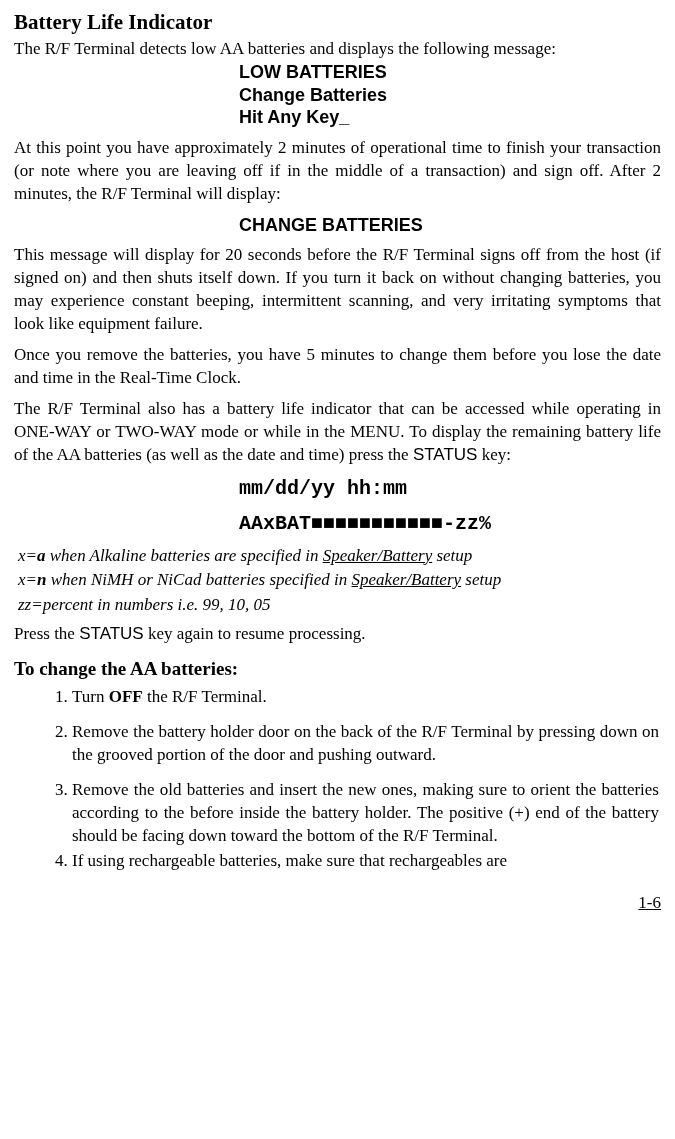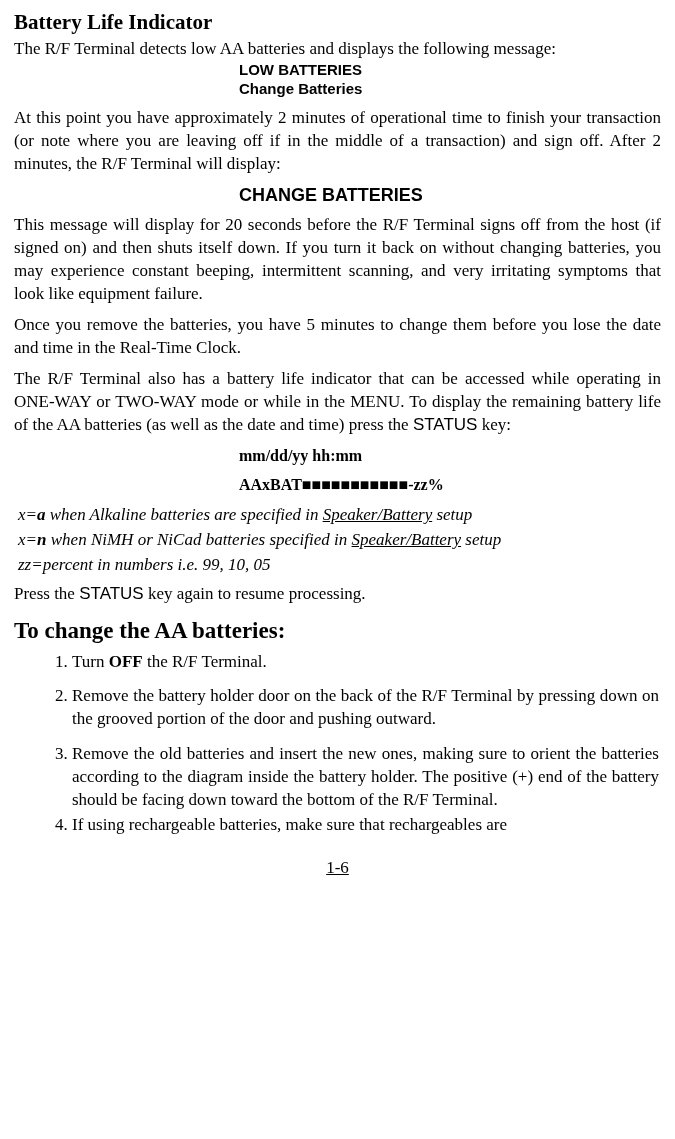--- a/index.html
+++ b/index.html
@@ -16,87 +16,88 @@
       font-weight: bold;
       font-size: 21px;
       margin: 0 0 2px 0;
     }
     .intro {
       margin: 0;
     }
     .display-block {
       font-family: Arial, Helvetica, sans-serif;
       font-weight: bold;
-      font-size: 15px;
+      font-size: 18px;
       margin: 0;
       padding-left: 225px;
       line-height: 1.25;
     }
     .display-block2 {
       font-family: Arial, Helvetica, sans-serif;
       font-weight: bold;
       font-size: 18px;
       margin: 6px 0;
       padding-left: 225px;
       line-height: 1.25;
     }
     .justify {
       text-align: justify;
       margin: 8px 0;
     }
     .status-key {
       font-family: Arial, Helvetica, sans-serif;
     }
     .status-line1, .status-line2 {
-      font-family: Liberation Serif, serif;
+      font-family: Liberation Mono, monospace;
       font-weight: bold;
-      font-size: 16px;
+      font-size: 20px;
       padding-left: 225px;
     }
     .status-line1 { margin-top: 2px; margin-bottom: 8px; }
     .status-line2 { margin-bottom: 8px; }
     .legend {
       font-style: italic;
       margin: 2px 4px;
     }
     .legend .bold { font-weight: bold; font-style: italic; }
     .legend .under { text-decoration: underline; }
     .resume { margin: 6px 0 10px 0; }
     .h-sub {
       font-weight: bold;
-      font-size: 23px;
+      font-size: 19px;
       margin: 0 0 4px 0;
     }
     ol {
       margin: 0 0 0 30px;
       padding-left: 28px;
     }
     ol li {
       text-align: justify;
       margin-bottom: 12px;
       padding-right: 2px;
     }
     ol li.tight { margin-bottom: 2px; }
     .page-num {
-      text-align: center;
+      text-align: right;
       margin-top: 20px;
       text-decoration: underline;
     }
     .plus { font-family: "Times New Roman", Times, serif; }
   </style>
 </head>
 <body>
 
 <div class="h-title">Battery Life Indicator</div>
 
 <div class="intro">The R/F Terminal detects low AA batteries and displays the following message:</div>
 
 <div class="display-block">
   <div>LOW BATTERIES</div>
   <div>Change Batteries</div>
+  <div>Hit Any Key_</div>
 </div>
 
 <div class="justify">At this point you have approximately 2 minutes of operational time to finish your transaction (or note where you are leaving off if in the middle of a transaction) and sign off.  After 2 minutes, the R/F Terminal will display:</div>
 
 <div class="display-block2">
   <div>CHANGE BATTERIES</div>
 </div>
 
 <div class="justify">This message will display for 20 seconds before the R/F Terminal signs off from the host (if signed on) and then shuts itself down. If you turn it back on without changing batteries, you may experience constant beeping, intermittent scanning, and very irritating symptoms that look like equipment failure.</div>
 
@@ -122,18 +123,18 @@
 </div>
 
 <div class="h-sub">To change the AA batteries:</div>
 
 <ol>
   <li>
     <span>Turn </span><b>OFF</b><span> the R/F Terminal.</span>
   </li>
   <li>Remove the battery holder door on the back of the R/F Terminal by pressing down on the grooved portion of the door and pushing outward.</li>
   <li class="tight">
-    <span>Remove the old batteries and insert the new ones, making sure to orient the batteries according to the diagram inside the battery holder.  The positive (</span><span class="plus">+</span><span>) end of the battery should be facing down toward the bottom of the R/F Terminal.</span>
+    <span>Remove the old batteries and insert the new ones, making sure to orient the batteries according to the before inside the battery holder.  The positive (</span><span class="plus">+</span><span>) end of the battery should be facing down toward the bottom of the R/F Terminal.</span>
   </li>
   <li>If using rechargeable batteries, make sure that rechargeables are</li>
 </ol>
 
 <div class="page-num">1-6</div>
 
 </body></html>

